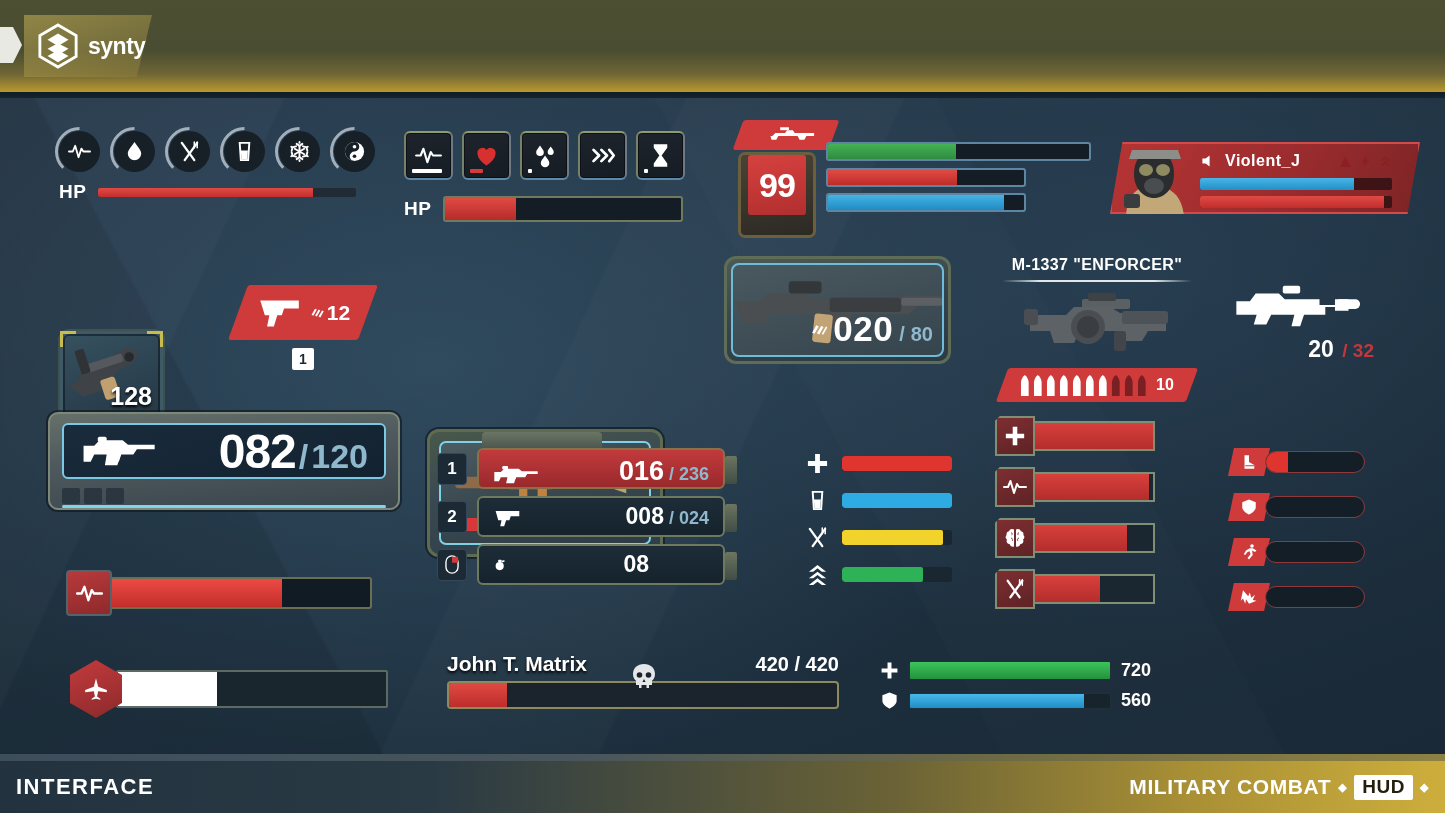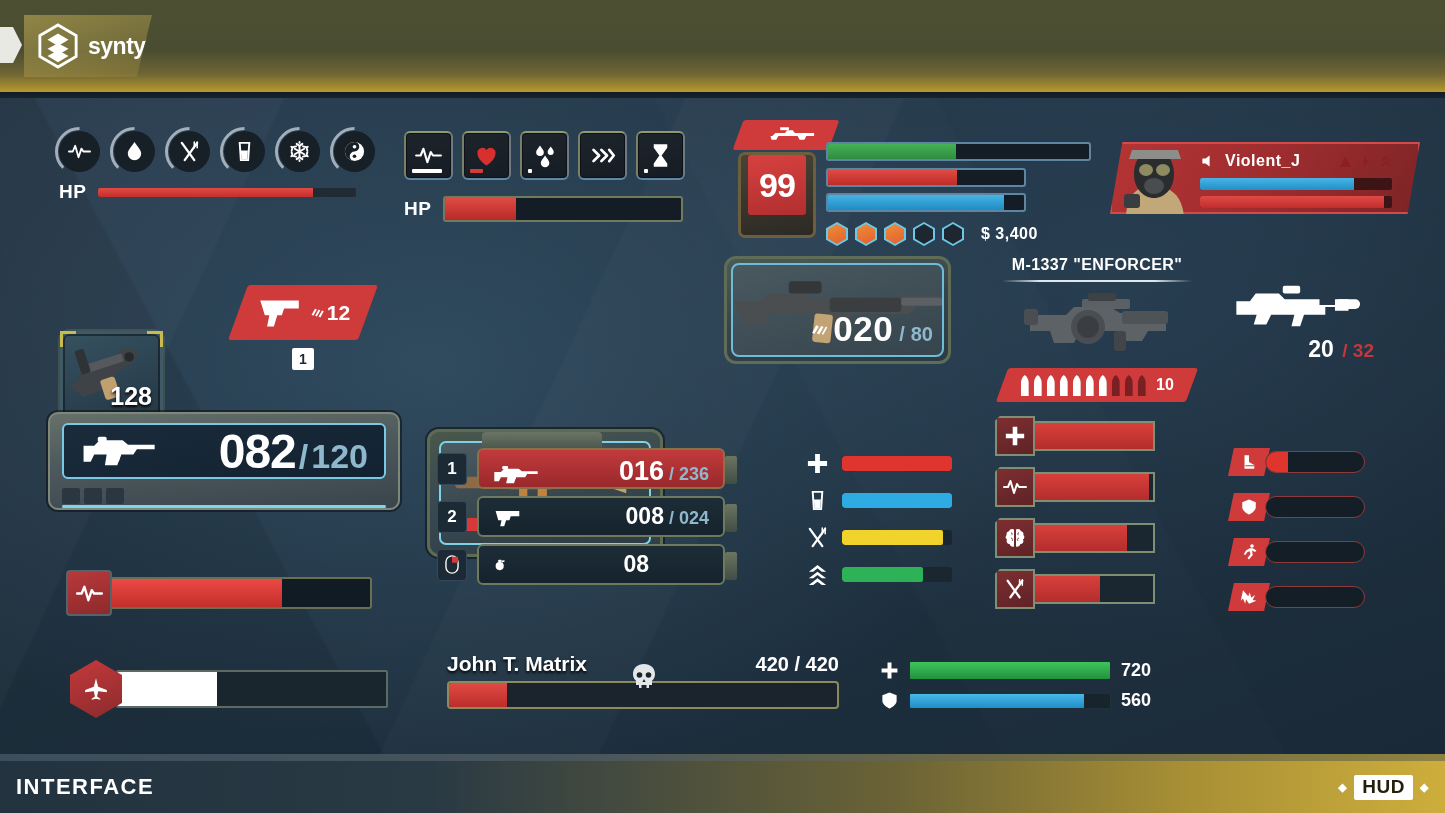--- a/index.html
+++ b/index.html
@@ -362,38 +362,20 @@
     </div>
     <div style="position:absolute; left:88px; top:22px;">
       <div class="beveled" style="width:265px;height:19px;border:2px solid #5e86a3;border-radius:3px;">
         <div id="sb0" style="height: 100%; background: linear-gradient(rgb(69, 178, 85), rgb(47, 140, 65)); width: 49%;"></div>
       </div>
       <div class="beveled" style="width:200px;height:19px;margin-top:7px;border:2px solid #5e86a3;border-radius:3px;">
         <div id="sb1" style="height: 100%; background: linear-gradient(rgb(224, 74, 68), rgb(191, 44, 40)); width: 66%;"></div>
       </div>
       <div class="beveled" style="width:200px;height:19px;margin-top:6px;border:2px solid #5e86a3;border-radius:3px;">
         <div id="sb2" style="height: 100%; background: linear-gradient(rgb(69, 179, 228), rgb(31, 140, 196)); width: 90%;"></div>
-      </div>
-      <div style="display:flex; align-items:center; gap:7px; margin-top:10px;">
-        <span class="hex">
-            <i style="background:linear-gradient(160deg,#f08c3a,#e0622c);"></i>
-          </span>
-        <span class="hex">
-            <i style="background:linear-gradient(160deg,#f08c3a,#e0622c);"></i>
-          </span>
-        <span class="hex">
-            <i style="background:linear-gradient(160deg,#f08c3a,#e0622c);"></i>
-          </span>
-        <span class="hex">
-            <i style="background:#1e2730;"></i>
-          </span>
-        <span class="hex">
-            <i style="background:#1e2730;"></i>
-          </span>
-        <span style="color:#fff;font-size:16px;font-weight:bold;margin-left:10px;letter-spacing:0.5px;">$ 3,400</span>
       </div>
     </div>
   </div>
 
   <div class="abs player-card" style="left:1110px; top:142px;">
     <div class="avatar-box">
       <svg viewBox="0 0 74 72" style="width:74px;height:72px;">
         <path d="M8 72c1-20 10-28 22-30l14 1c12 3 20 11 22 29z" fill="#c2a879"></path>
         <path d="M16 30c0-14 8-24 20-24s20 10 20 24-9 24-20 24S16 44 16 30z" fill="#2a2c2e"></path>
         <ellipse cx="28" cy="26" rx="7" ry="6" fill="#8e8a62"></ellipse>
@@ -848,19 +830,20 @@
       <div style="width:202px;height:16px;background:#18242c;border-radius:2px;overflow:hidden;border:1px solid #20313b;">
         <div id="bs1" style="height: 100%; background: linear-gradient(rgb(72, 184, 234), rgb(31, 142, 198)); width: 87%;"></div>
       </div>
       <span style="color:#fff;font-size:18px;font-weight:bold;">560</span>
     </div>
   </div>
 
   <div class="footer">
     <span class="footer-left">INTERFACE</span>
     <span class="footer-right">
+      <span>MILITARY COMBAT</span>
       <span class="diamond">◆</span>
       <span class="hud-chip">HUD</span>
       <span class="diamond">◆</span>
     </span>
   </div>
 
 </div>
 
 </body></html>

